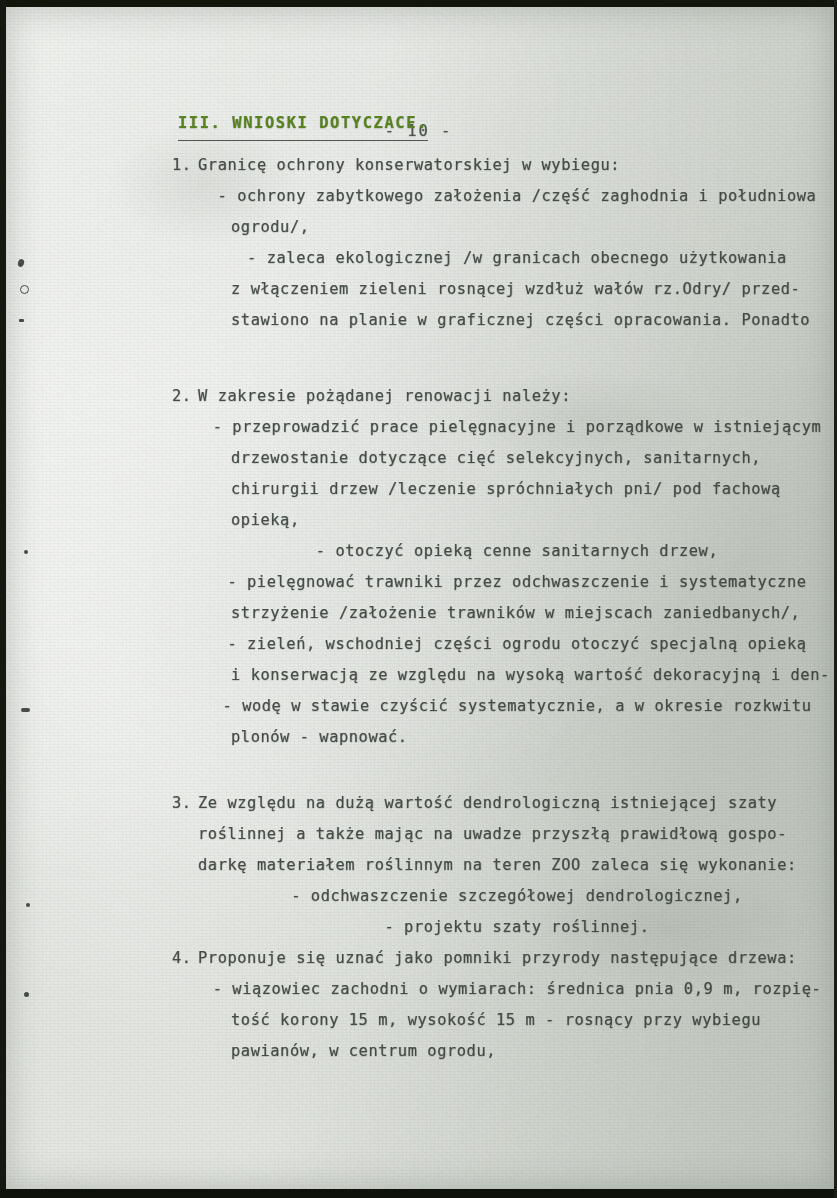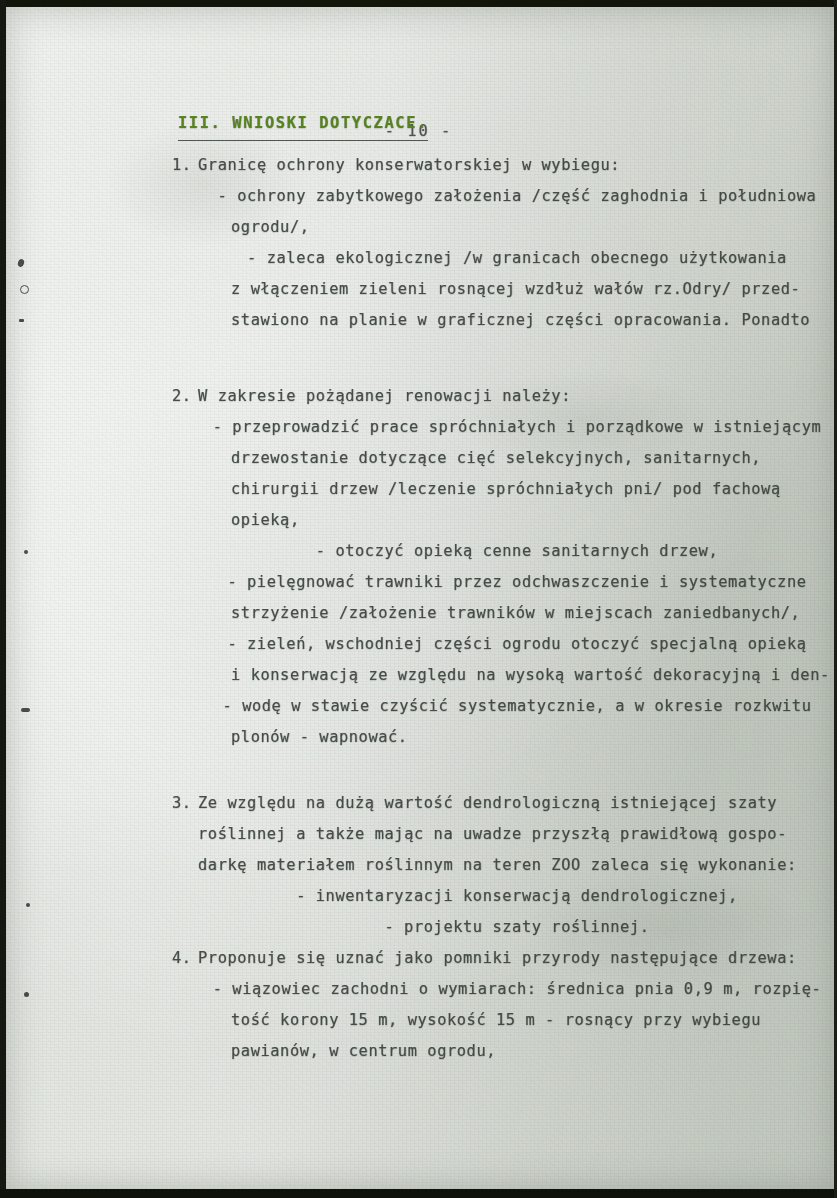--- a/index.html
+++ b/index.html
@@ -165,41 +165,41 @@
         <div class="line ind">- zaleca ekologicznej /w granicach obecnego użytkowania</div>
         <div class="line ind2">z włączeniem zieleni rosnącej wzdłuż wałów rz.Odry/ przed-</div>
         <div class="line ind2">stawiono na planie w graficznej części opracowania. Ponadto</div>
       </div>
     </div>
 
     <div class="item" style="top:381px;">
       <div class="num">2.</div>
       <div class="body">
         <div class="line">W zakresie pożądanej renowacji należy:</div>
-        <div class="line ind">- przeprowadzić prace spróchniałych i porządkowe w istniejącym</div>
+        <div class="line ind">- przeprowadzić prace pielęgnacyjne i porządkowe w istniejącym</div>
         <div class="line ind2">drzewostanie dotyczące cięć selekcyjnych, sanitarnych,</div>
         <div class="line ind2">chirurgii drzew /leczenie spróchniałych pni/ pod fachową</div>
         <div class="line ind2">opieką,</div>
         <div class="line ind">- otoczyć opieką cenne sanitarnych drzew,</div>
         <div class="line ind">- pielęgnować trawniki przez odchwaszczenie i systematyczne</div>
         <div class="line ind2">strzyżenie /założenie trawników w miejscach zaniedbanych/,</div>
         <div class="line ind">- zieleń, wschodniej części ogrodu otoczyć specjalną opieką</div>
         <div class="line ind2">i konserwacją ze względu na wysoką wartość dekoracyjną i den-</div>
         <div class="line ind">- wodę w stawie czyścić systematycznie, a w okresie rozkwitu</div>
         <div class="line ind2">plonów - wapnować.</div>
       </div>
     </div>
 
     <div class="item" style="top:788px;">
       <div class="num">3.</div>
       <div class="body">
         <div class="line">Ze względu na dużą wartość dendrologiczną istniejącej szaty</div>
         <div class="line">roślinnej a także mając na uwadze przyszłą prawidłową gospo-</div>
         <div class="line">darkę materiałem roślinnym na teren ZOO zaleca się wykonanie:</div>
-        <div class="line ind">- inwentaryzacji konserwacją dendrologicznej,</div>
+        <div class="line ind">- odchwaszczenie szczegółowej dendrologicznej,</div>
         <div class="line ind">- projektu szaty roślinnej.</div>
       </div>
     </div>
 
     <div class="item" style="top:943px;">
       <div class="num">4.</div>
       <div class="body">
         <div class="line">Proponuje się uznać jako pomniki przyrody następujące drzewa:</div>
         <div class="line ind">- wiązowiec zachodni o wymiarach: średnica pnia 0,9 m, rozpię-</div>
         <div class="line ind2">tość korony 15 m, wysokość 15 m - rosnący przy wybiegu</div>

